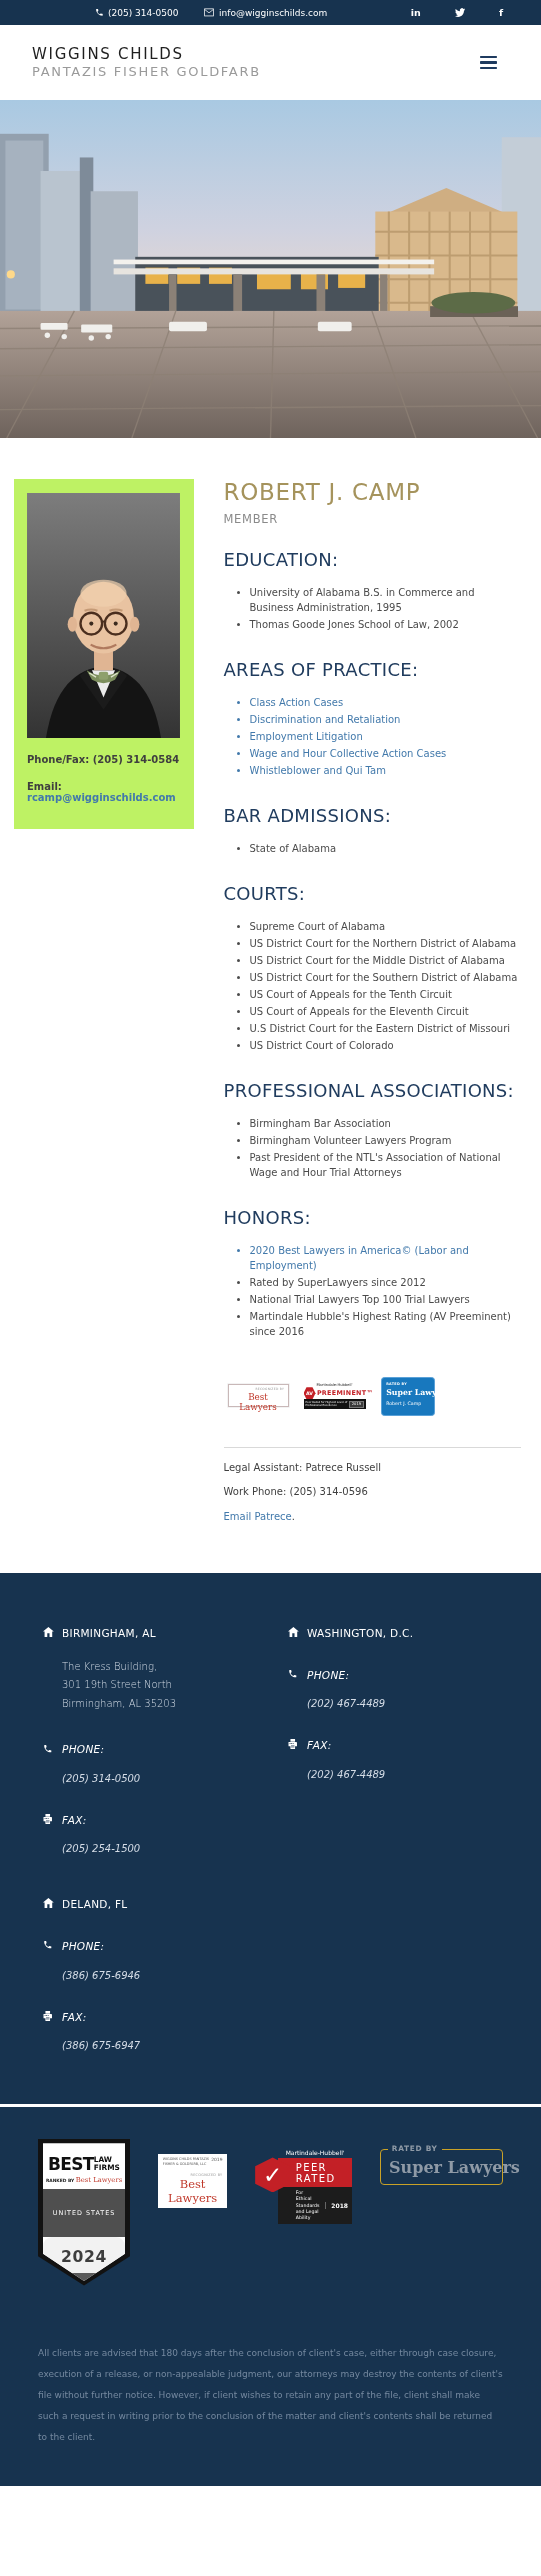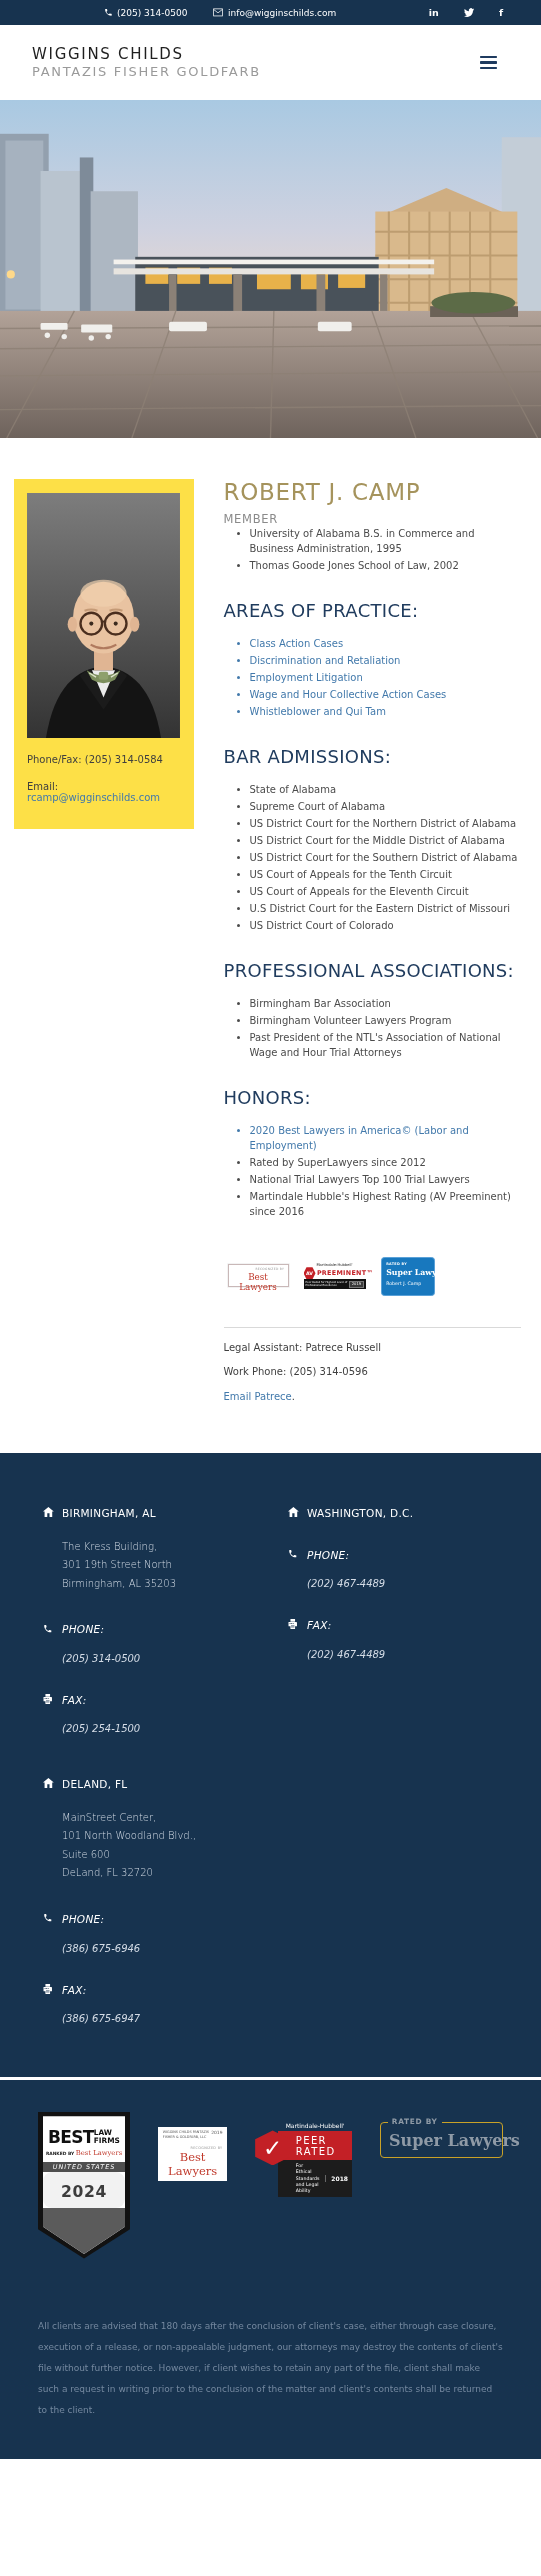--- a/index.html
+++ b/index.html
@@ -5,38 +5,38 @@
   * { box-sizing: border-box; margin: 0; padding: 0; }
   html, body { background: #ffffff; }
   body { width: 541px; margin: 0; font-family: "DejaVu Sans", "Liberation Sans", sans-serif; color: #4b4b4b; }
 
   
   .topbar { background: #17334f; height: 25px; display: flex; align-items: center; padding: 0 38px; color: #fff; font-size: 9px; }
   .topbar .spacer { flex: 1; }
   .tb-item { display: flex; align-items: center; gap: 4.7px; white-space: nowrap; }
   .tb-item + .tb-item { margin-left: 26px; }
   .tb-icon svg { display: block; }
-  .socials { display: flex; align-items: center; gap: 25px; margin-left: 27px; }
+  .socials { display: flex; align-items: center; gap: 34px; margin-left: 27px; }
   .soc { color: #fff; font-weight: bold; font-size: 9.5px; text-decoration: none; display: flex; align-items: center; }
 
   
   .header { background: #fff; height: 75px; display: flex; align-items: center; padding: 0 41px 0 32px; }
   .firm-name { line-height: 1.25; }
   .firm-line1 { font-size: 15px; letter-spacing: 1.7px; color: #1f1f1f; font-weight: 400; }
   .firm-line2 { font-size: 13px; letter-spacing: 1.7px; color: #9a9a9a; font-weight: 400; }
   .burger { margin-left: auto; cursor: pointer; display: flex; flex-direction: column; gap: 2.7px; padding: 2.7px; }
   .burger span { display: block; width: 17px; height: 2.7px; background: #1e3b5f; border-radius: 0.7px; }
 
   
   .hero { height: 338px; overflow: hidden; line-height: 0; }
   .hero svg { width: 100%; height: 100%; }
 
   
   .main { background: #fff; padding: 41px 20px 51px 13.5px; display: flex; align-items: flex-start; }
-  .contact-card { width: 180px; background: #fde047; padding: 13.5px 13.5px 26px 13.5px; flex-shrink: 0; }
+  .contact-card { width: 180px; background: #bef264; padding: 13.5px 13.5px 26px 13.5px; flex-shrink: 0; font-weight: bold; }
   .portrait { width: 153px; height: 245px; line-height: 0; }
   .portrait svg { width: 100%; height: 100%; }
   .card-line { font-size: 10px; color: #3f3f3f; margin-top: 16px; }
   .card-line a, .link { color: #4279ab; text-decoration: none; }
   .right-col { margin-left: 30px; width: 302px; }
 
   .att-name { font-size: 23px; color: #a5935c; letter-spacing: 0.7px; font-weight: 400; line-height: 1.15; }
   .member { font-size: 11.5px; color: #8a8a8a; letter-spacing: 0.7px; margin-top: 6.8px; }
   .section-h { font-size: 18px; color: #203c5e; font-weight: 400; letter-spacing: 0.3px; margin-top: 27px; margin-bottom: 15px; }
   .section-h.first { margin-top: 23px; }
@@ -82,21 +82,21 @@
   .bottom { background: #17334f; border-top: 3.4px solid #ffffff; padding: 32px 38px 28px; }
   .fbadges { display: flex; align-items: flex-start; gap: 28px; }
 
   .blf { width: 92px; height: 147px; background: #121212; clip-path: polygon(0 0,100% 0,100% 80%,50% 100%,0 80%); padding: 4.7px; flex-shrink: 0; }
   .blf-in { width: 100%; height: 100%; background: #fff; clip-path: polygon(0 0,100% 0,100% 80%,50% 100%,0 80%); display: flex; flex-direction: column; text-align: center; }
   .blf-title { margin-top: 10.8px; display: flex; justify-content: center; align-items: flex-start; color: #111; }
   .blf-best { font-size: 17px; font-weight: bold; letter-spacing: -0.7px; }
   .blf-lf { text-align: left; font-size: 7.4px; font-weight: bold; line-height: 1.05; margin-top: 2px; }
   .blf-ranked { font-size: 4.4px; color: #222; font-weight: bold; margin-top: 2px; }
   .blf-ranked .rname { font-family: "DejaVu Serif", serif; color: #c0392b; font-size: 6.8px; font-weight: normal; }
-  .blf-band { background: #4f4f4f; color: #fff; font-size: 6.4px; letter-spacing: 1px; padding: 1px 0; margin-top: 5.4px; font-style: italic; }
+  .blf-band { background: #4f4f4f; color: #fff; font-size: 6.4px; letter-spacing: 1px; padding: 20px 0; margin-top: 5.4px; }
   .blf-year { font-size: 15.6px; font-weight: bold; color: #3d3d3d; letter-spacing: 0.7px; padding: 10.8px 0 6.8px; background: #f2f2f2; border-radius: 9px; }
   .blf-tail { flex: 1; background: #5b5b5b; }
 
   .blbig { width: 106px; height: 54px; background: #fff; margin-top: 15px; padding: 3.4px 4.7px; }
   .blbig-top { display: flex; justify-content: space-between; color: #555; }
   .blbig-firm { font-size: 3.4px; line-height: 1.4; text-align: left; }
   .blbig-year { font-size: 4.4px; }
   .blbig-recog { font-size: 3.4px; color: #999; text-align: right; letter-spacing: 0.3px; margin-top: 6.8px; }
   .blbig-name { font-family: "DejaVu Serif", serif; font-size: 11.5px; color: #c0392b; text-align: center; }
 
@@ -278,39 +278,41 @@
     <div class="card-line">
       <span>Email:</span>
       <a>rcamp@wigginschilds.com</a>
     </div>
   </div>
 
   <div class="right-col">
     <h1 class="att-name">ROBERT J. CAMP</h1>
     <div class="member">MEMBER</div>
 
+    <h2 class="section-h first">EDUCATION:</h2>
     <ul class="bullets">
         <li>University of Alabama B.S. in Commerce and Business Administration, 1995</li>
         <li>Thomas Goode Jones School of Law, 2002</li>
       </ul>
 
     <h2 class="section-h">AREAS OF PRACTICE:</h2>
     <ul class="bullets">
         <li class="link-item">Class Action Cases</li>
         <li class="link-item">Discrimination and Retaliation</li>
         <li class="link-item">Employment Litigation</li>
         <li class="link-item">Wage and Hour Collective Action Cases</li>
         <li class="link-item">Whistleblower and Qui Tam</li>
       </ul>
 
     <h2 class="section-h">BAR ADMISSIONS:</h2>
     <ul class="bullets">
         <li>State of Alabama</li>
       </ul>
 
+    <h2 class="section-h">COURTS:</h2>
     <ul class="bullets">
         <li>Supreme Court of Alabama</li>
         <li>US District Court for the Northern District of Alabama</li>
         <li>US District Court for the Middle District of Alabama</li>
         <li>US District Court for the Southern District of Alabama</li>
         <li>US Court of Appeals for the Tenth Circuit</li>
         <li>US Court of Appeals for the Eleventh Circuit</li>
         <li>U.S District Court for the Eastern District of Missouri</li>
         <li>US District Court of Colorado</li>
       </ul>
@@ -409,26 +411,20 @@
 
     <div class="office-block">
       <div class="city-row">
         <span class="f-icon">
           <svg width="10.8" height="10" viewBox="0 0 24 22" fill="#fff">
               <path d="M12 0l12 10h-3.5v12h-6v-8h-5v8h-6V10H0z"></path>
             </svg>
         </span>
         <span>DELAND, FL</span>
       </div>
-      <div class="addr">
-          <div>MainStreet Center,</div>
-          <div>101 North Woodland Blvd.,</div>
-          <div>Suite 600</div>
-          <div>DeLand, FL 32720</div>
-        </div>
       <div class="contact-sub">
         <span class="f-icon">
           <svg width="9.5" height="9.5" viewBox="0 0 24 24" fill="#fff">
               <path d="M6.62 10.79a15.05 15.05 0 0 0 6.59 6.59l2.2-2.2a1 1 0 0 1 1.01-.24c1.12.37 2.33.57 3.58.57a1 1 0 0 1 1 1V20a1 1 0 0 1-1 1C10.85 21 3 13.15 3 3.5a1 1 0 0 1 1-1H7.5a1 1 0 0 1 1 1c0 1.25.2 2.45.57 3.57a1 1 0 0 1-.25 1.02l-2.2 2.2z"></path>
             </svg>
         </span>
         <div class="c-label">PHONE:</div>
         <div class="c-num">(386) 675-6946</div>
       </div>
       <div class="contact-sub">

